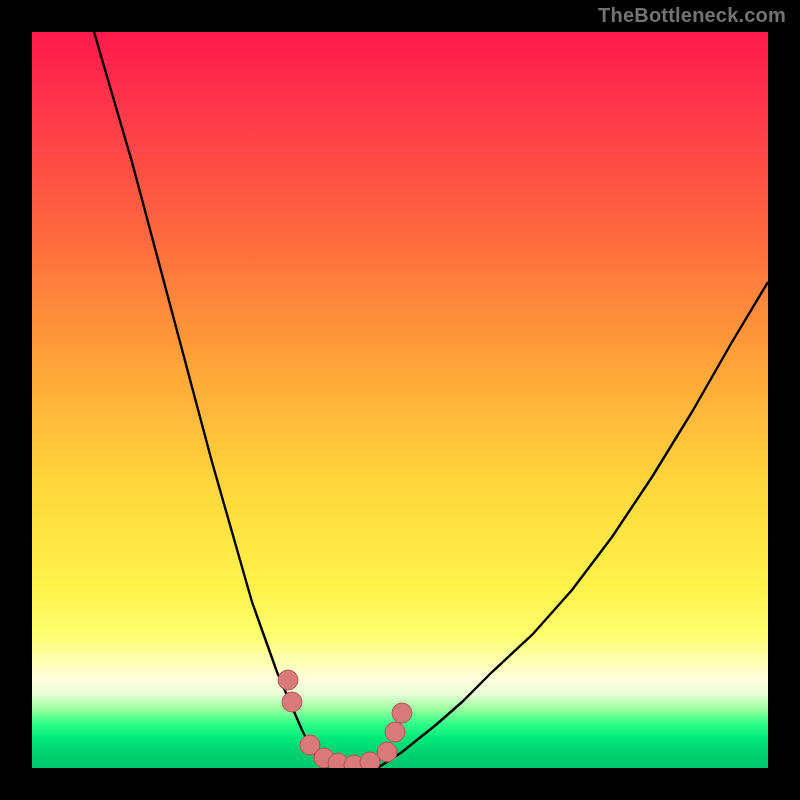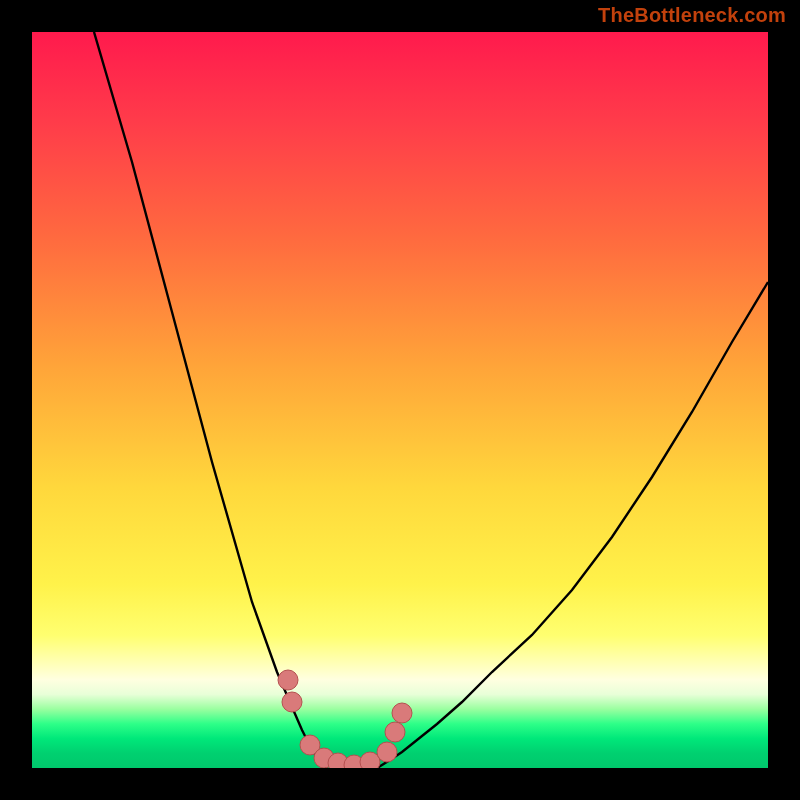--- a/index.html
+++ b/index.html
@@ -32,21 +32,21 @@
       #00d070 98%,
       #00c86c 100%);
   }
   .watermark {
     position: absolute;
     top: 4px;
     right: 14px;
     font-family: Arial, Helvetica, sans-serif;
     font-size: 20px;
     font-weight: 600;
-    color: #c2410c;
+    color: #737373;
     letter-spacing: 0.2px;
   }
   svg.curves {
     position: absolute;
     left: 32px;
     top: 32px;
     width: 736px;
     height: 736px;
   }
 </style>

